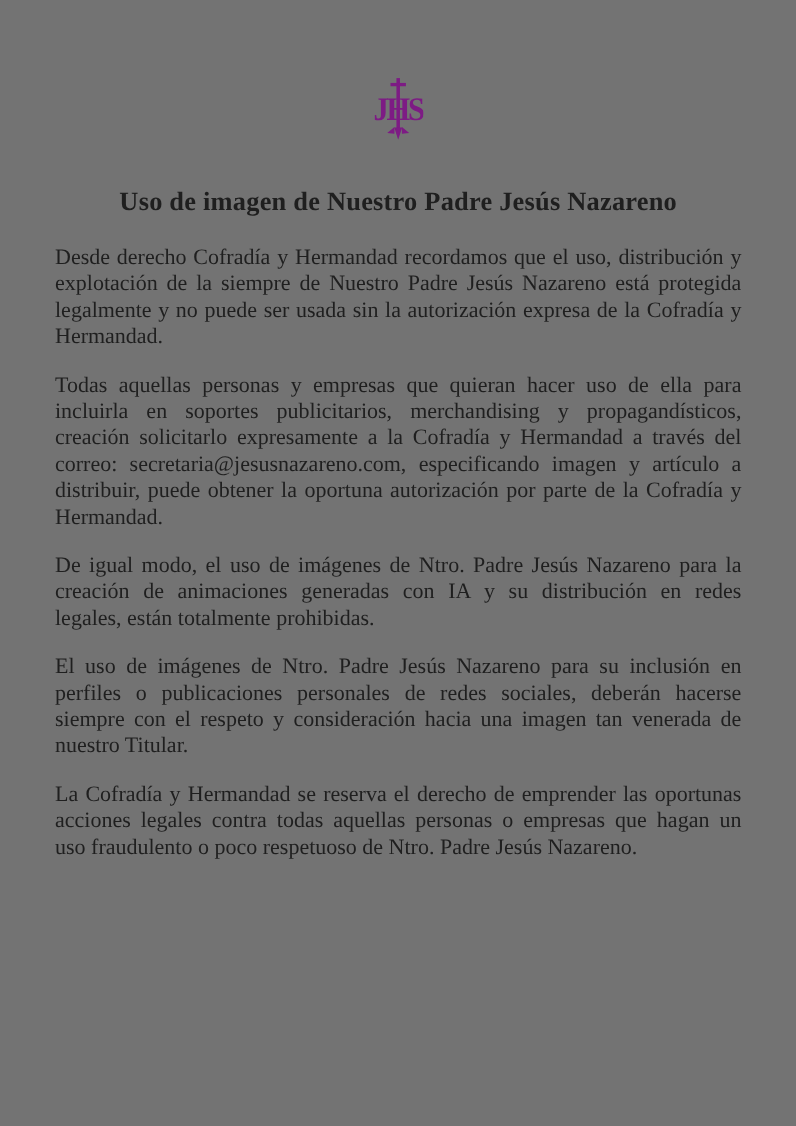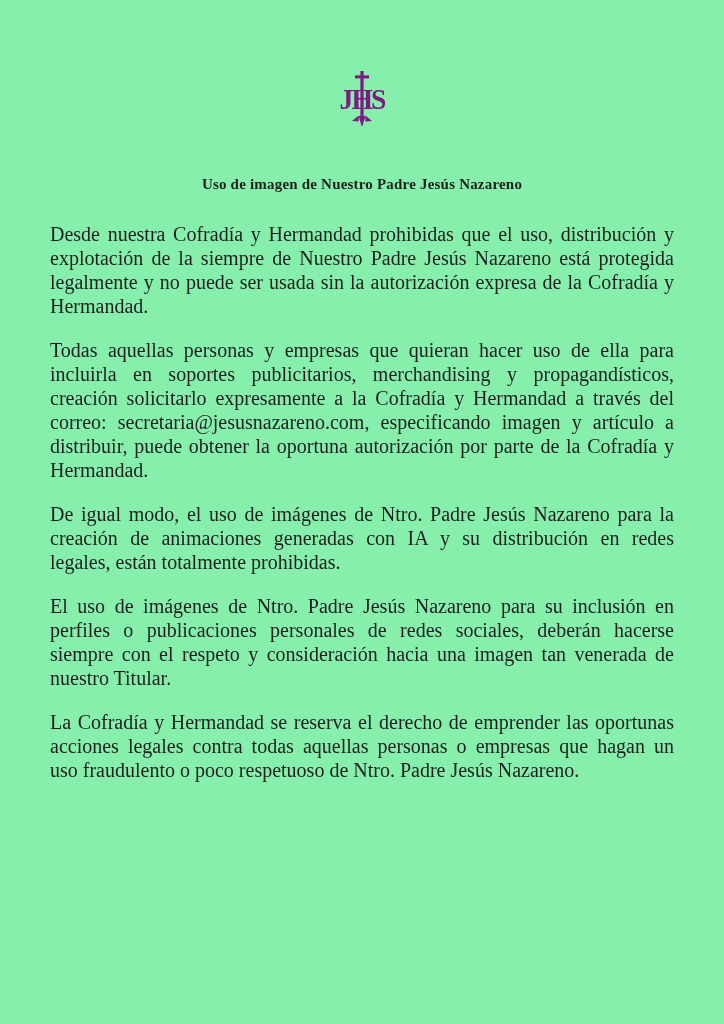--- a/index.html
+++ b/index.html
@@ -11,33 +11,33 @@
   body {
     width: 724px;
     height: 1024px;
     overflow: hidden;
     font-family: "Liberation Serif", "DejaVu Serif", serif;
     color: #1f1f1f;
   }
   .page {
     width: 724px;
     height: 1024px;
-    background: #86efac;
+    background: #737373;
     box-sizing: border-box;
   }
   .emblem-wrap {
     padding-top: 71px;
     display: flex;
     justify-content: center;
   }
   .emblem-wrap svg {
     display: block;
   }
   h1.doc-title {
-    font-size: 15px;
+    font-size: 24px;
     font-weight: bold;
     line-height: 30px;
     text-align: center;
     margin: 42px 0 23px 0;
     letter-spacing: 0.2px;
   }
   .content {
     margin: 0 50px;
     font-size: 20px;
     line-height: 24px;
@@ -74,21 +74,21 @@
 
         <text x="25" y="38" text-anchor="middle" transform="scale(0.92 1)" font-family="Liberation Serif, DejaVu Serif, serif" font-size="30" font-weight="bold" letter-spacing="-2">JHS</text>
       </g>
     </svg>
   </div>
 
   <h1 class="doc-title">Uso de imagen de Nuestro Padre Jesús Nazareno</h1>
 
   <div class="content">
       <div class="para">
-        <div class="line">Desde nuestra Cofradía y Hermandad prohibidas que el uso, distribución y</div>
+        <div class="line">Desde derecho Cofradía y Hermandad recordamos que el uso, distribución y</div>
         <div class="line">explotación de la siempre de Nuestro Padre Jesús Nazareno está protegida</div>
         <div class="line">legalmente y no puede ser usada sin la autorización expresa de la Cofradía y</div>
         <div class="line last">Hermandad.</div>
       </div>
       <div class="para">
         <div class="line">Todas aquellas personas y empresas que quieran hacer uso de ella para</div>
         <div class="line">incluirla en soportes publicitarios, merchandising y propagandísticos,</div>
         <div class="line">creación solicitarlo expresamente a la Cofradía y Hermandad a través del</div>
         <div class="line">correo: secretaria@jesusnazareno.com, especificando imagen y artículo a</div>
         <div class="line">distribuir, puede obtener la oportuna autorización por parte de la Cofradía y</div>

